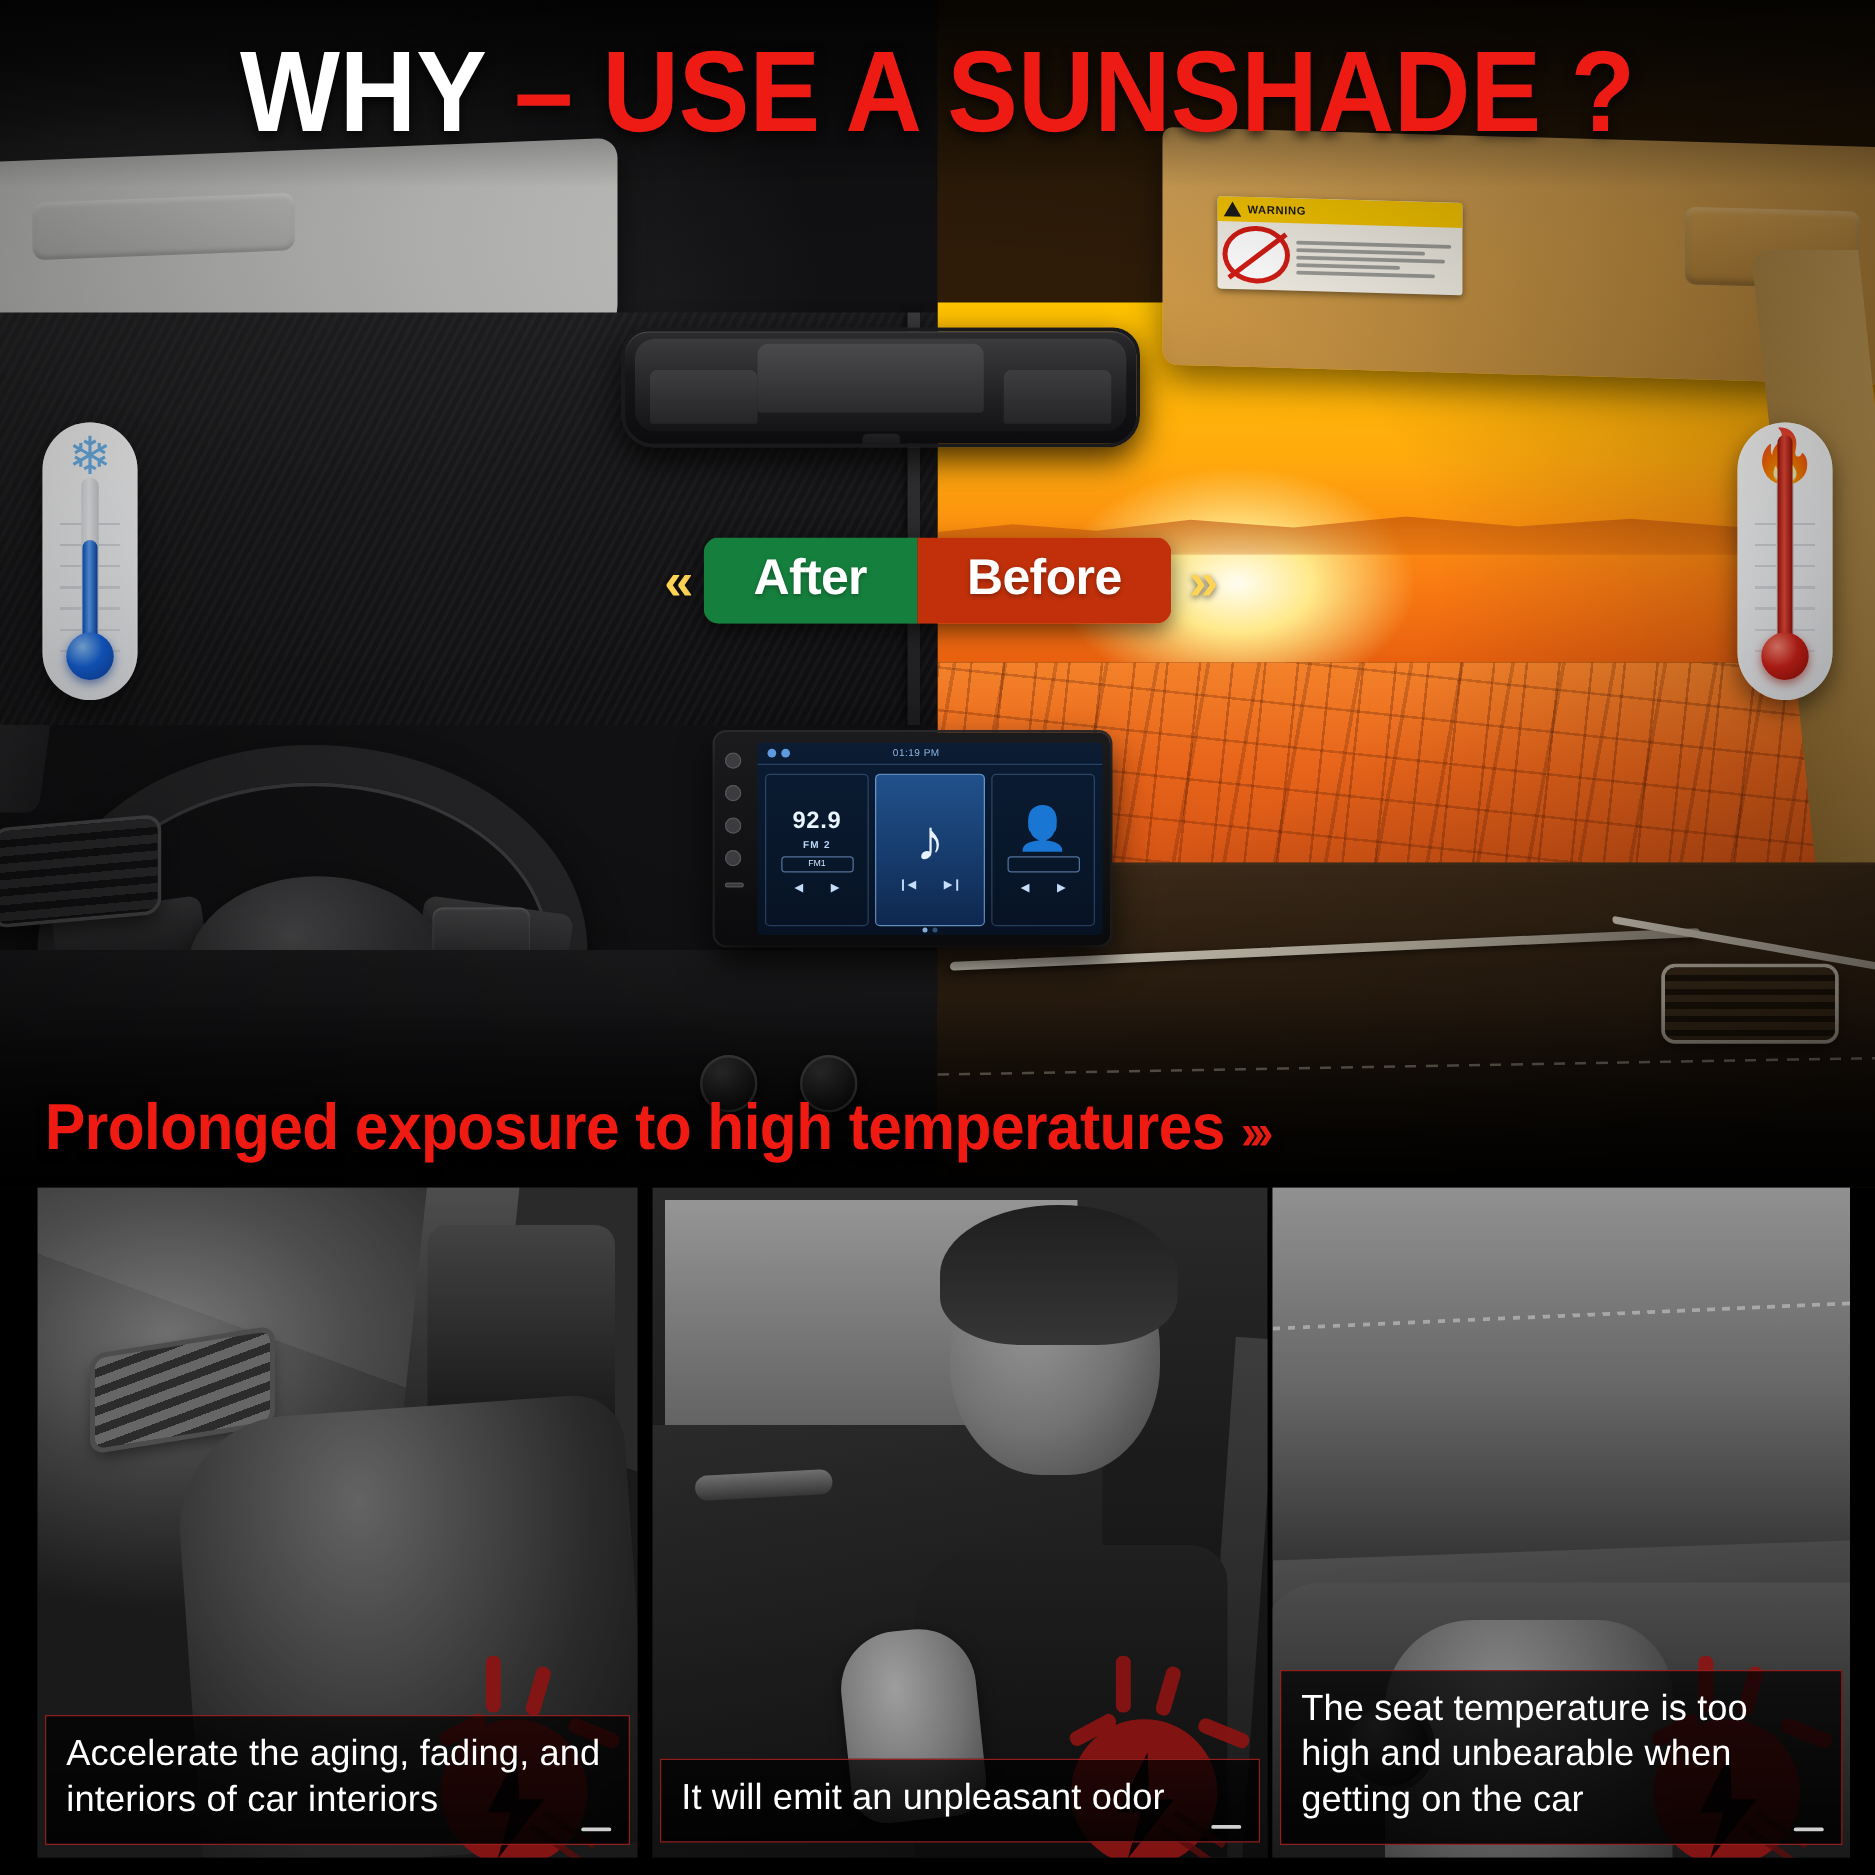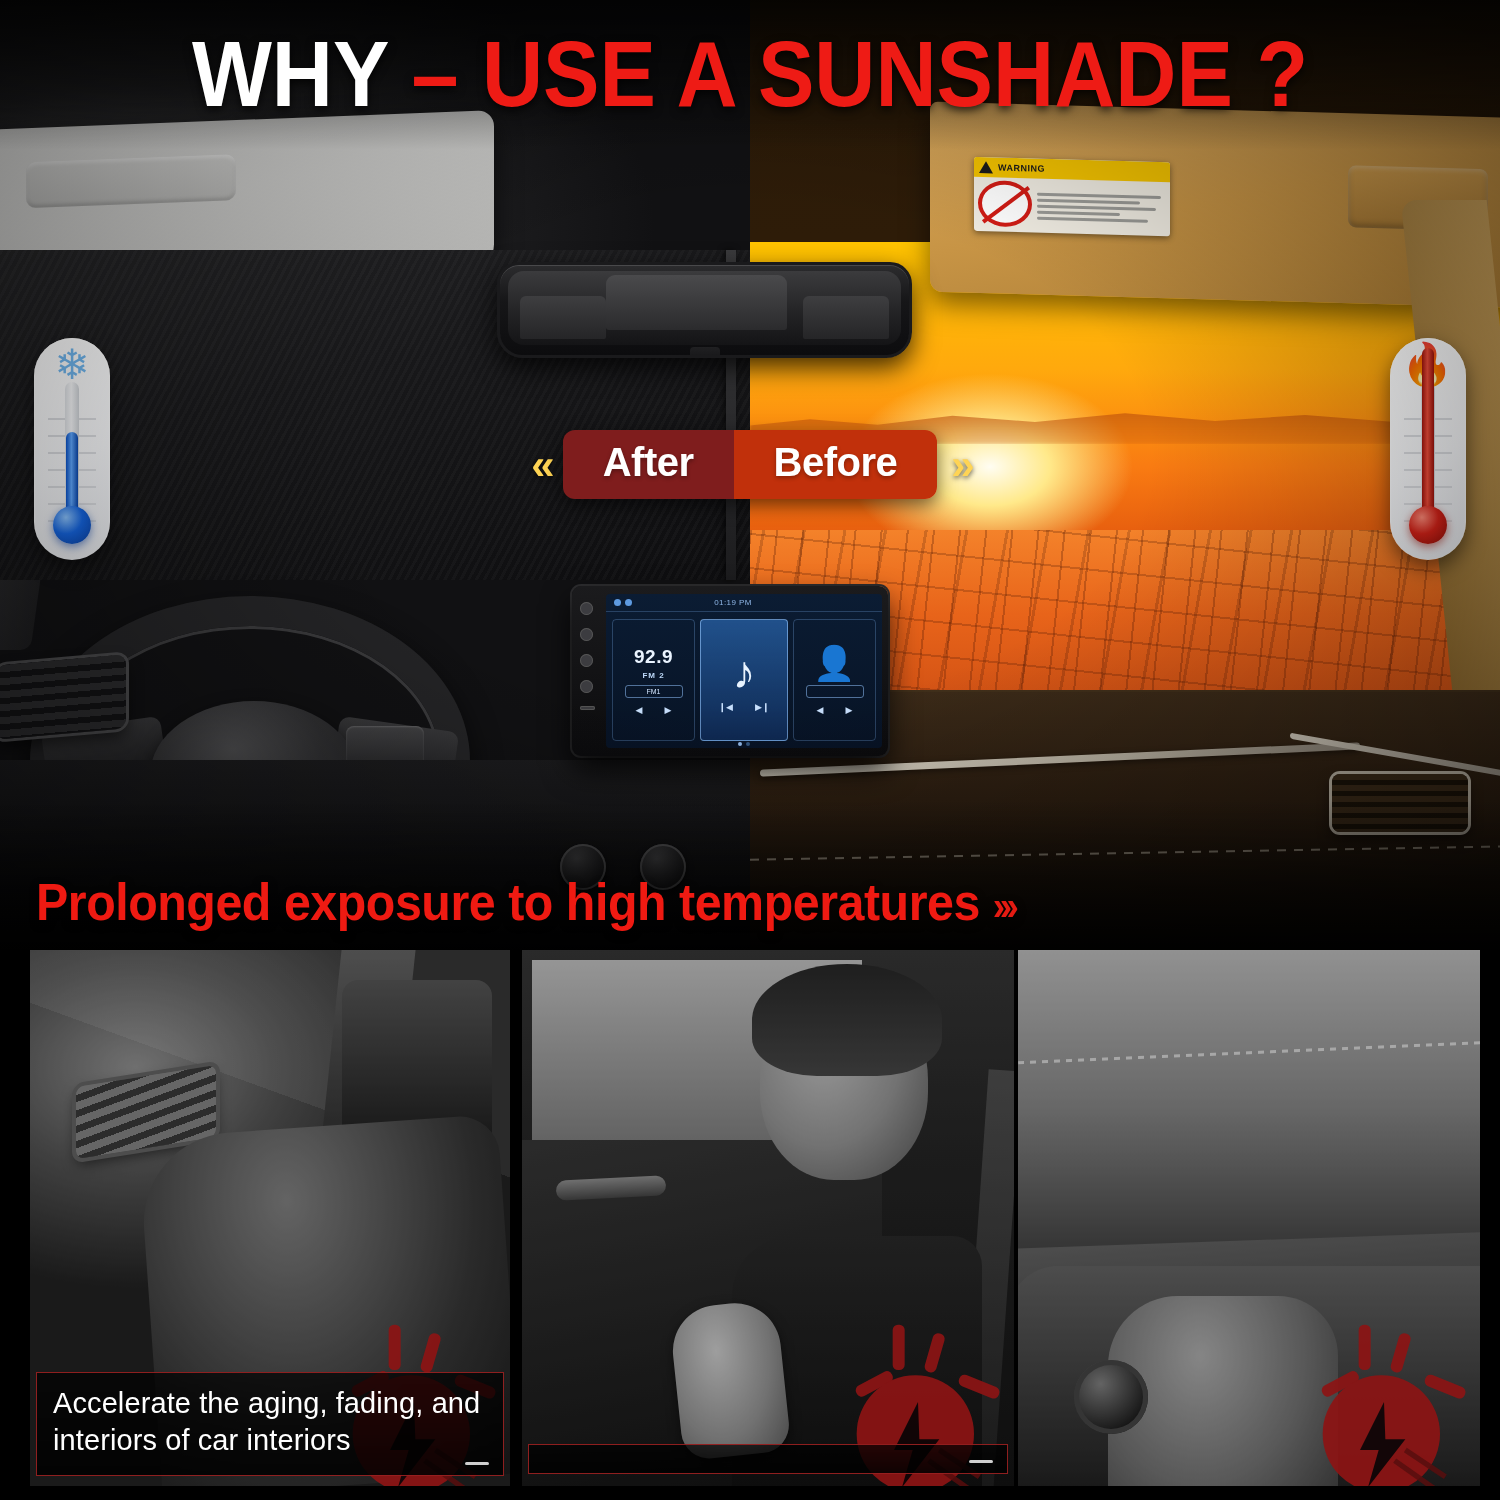--- a/index.html
+++ b/index.html
@@ -417,21 +417,21 @@
   .ab-pill {
     display: flex; border-radius: 12px; overflow: hidden;
     box-shadow: 0 6px 18px rgba(0,0,0,.55);
   }
   .ab-seg {
     font-size: 40px; font-weight: 800; color: #fff;
     padding: 10px 40px 14px;
     letter-spacing: -.5px;
     text-shadow: 0 2px 4px rgba(0,0,0,.32);
   }
-  .ab-seg.after  { background: #7f1d1d; }
+  .ab-seg.after  { background: #15803d; }
   .ab-seg.before { background: #c1300b; }
 
   
   .title {
     position: absolute; left: 0; top: 28px; width: 1500px;
     text-align: center;
     z-index: 30;
     font-size: 92px; font-weight: 900;
     line-height: 1;
     letter-spacing: 0px;
@@ -867,20 +867,21 @@
           </g>
           <circle cx="52" cy="84" r="44" fill="#8d1414"></circle>
           <path d="M54 60 L36 96 L50 96 L42 124 L70 88 L55 88 Z" fill="#120406"></path>
           <g stroke="#5e0d0d" stroke-width="4" fill="none" opacity=".85">
             <path d="M62 104 L96 128"></path>
             <path d="M70 96 L100 116"></path>
           </g>
         </svg>
       </div>
       <div class="caption two-line">
+        <span>It will emit an unpleasant odor</span>
         <span class="cap-dash"></span>
       </div>
     </div>
 
     <div class="panel p3">
       <div class="photo ph3">
         <div class="seatback"></div>
         <div class="seam"></div>
         <div class="cushion"></div>
         <div class="hand"></div>
@@ -895,16 +896,20 @@
             <rect x="84" y="44" width="32" height="9" rx="4" transform="rotate(22 100 48)"></rect>
           </g>
           <circle cx="52" cy="84" r="44" fill="#8d1414"></circle>
           <path d="M54 60 L36 96 L50 96 L42 124 L70 88 L55 88 Z" fill="#120406"></path>
           <g stroke="#5e0d0d" stroke-width="4" fill="none" opacity=".85">
             <path d="M62 104 L96 128"></path>
             <path d="M70 96 L100 116"></path>
           </g>
         </svg>
       </div>
+      <div class="caption">
+        <span>The seat temperature is too high and unbearable when getting on the car</span>
+        <span class="cap-dash"></span>
+      </div>
     </div>
   </div>
 
 </div>
 
 </body></html>

